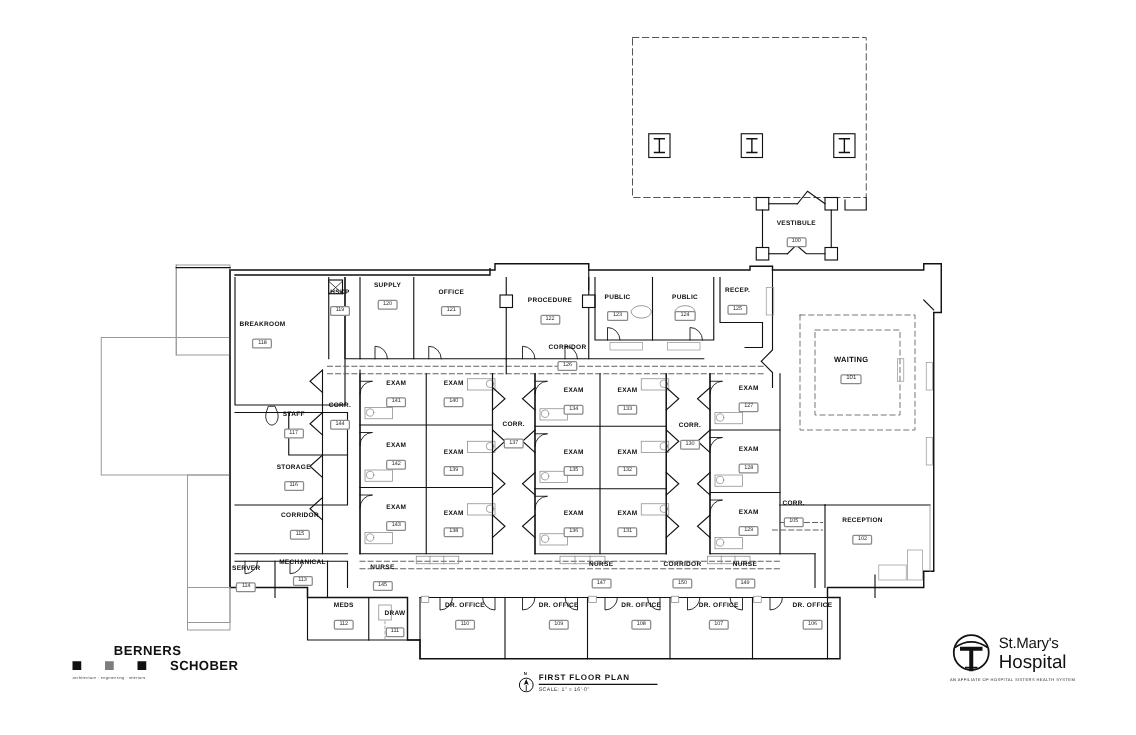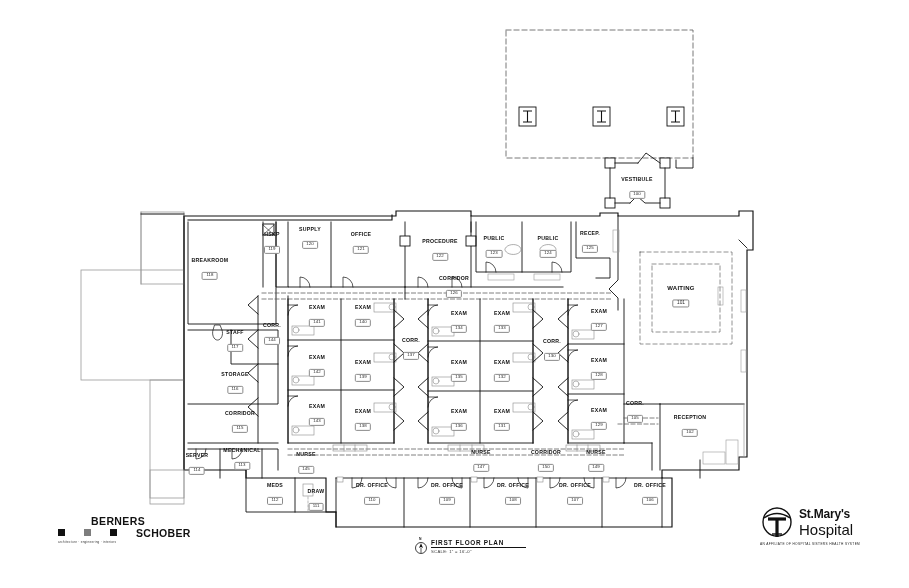--- a/index.html
+++ b/index.html
@@ -98,21 +98,21 @@
     font-size: 3.1px; letter-spacing: 0.25px; color: #3a3a3a;
     display: block; margin-top: 2px;
   }
 
   
   #sm-logo {
     position: absolute; left: 760px; top: 505px;
     display: flex; align-items: flex-start; gap: 5px;
   }
   .sm-words { padding-top: 3px; }
-  .sm-l1 { font-size: 12px; font-weight: bold; color: #111; display: block; line-height: 1; letter-spacing: -0.2px; }
+  .sm-l1 { font-size: 12px; font-weight: normal; color: #111; display: block; line-height: 1; letter-spacing: -0.2px; }
   .sm-l2 { font-size: 15px; color: #111; display: block; line-height: 1; margin-top: 2px; }
   #sm-tag {
     position: absolute; left: 760px; top: 542px;
     font-size: 3.2px; letter-spacing: 0.35px; color: #222; white-space: nowrap;
   }
 
   svg { display: block; }
 </style>
 </head>
 <body>

